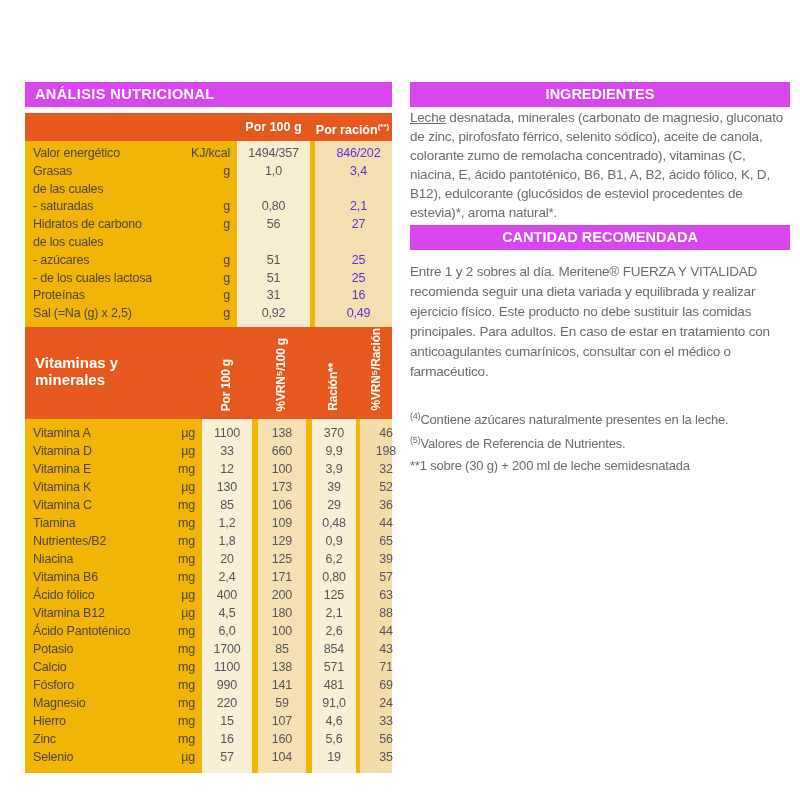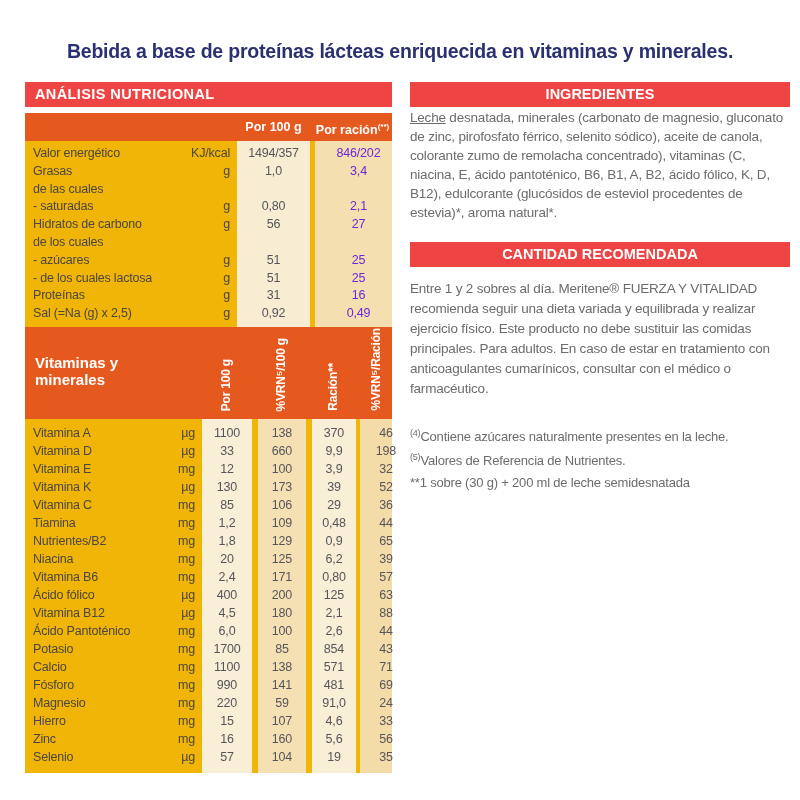--- a/index.html
+++ b/index.html
@@ -3,21 +3,21 @@
 <meta charset="utf-8">
 <style>
   html,body{margin:0;padding:0;background:#ffffff;}
   .page{position:relative;width:800px;height:800px;background:#ffffff;
         font-family:"Liberation Sans",sans-serif;overflow:hidden;}
   .title{position:absolute;top:40px;left:0;width:100%;text-align:center;
          font-size:19.5px;font-weight:bold;color:#2A3170;letter-spacing:-0.2px;}
 
   
   .left{position:absolute;left:25px;top:82px;width:367px;}
-  .bar{background:#ef4444;color:#ffffff;font-weight:bold;height:25px;line-height:25px;font-size:14.5px;}
+  .bar{background:#d946ef;color:#ffffff;font-weight:bold;height:25px;line-height:25px;font-size:14.5px;}
   .bar.left-align{padding-left:10px;letter-spacing:0.4px;box-sizing:border-box;}
   .nut-header{position:relative;margin-top:6px;background:#E6591E;height:28px;
               color:#fff;font-weight:bold;font-size:12.5px;}
   .nh{position:absolute;text-align:center;line-height:28px;white-space:nowrap;}
   .nh1{left:212px;width:73px;}
   .nh2{left:288px;width:79px;}
   .nh2 sup{font-size:8px;}
   .nut-body{position:relative;background:#F1B507;padding:4px 0;}
   .band{position:absolute;top:0;bottom:0;}
   .band1{left:212px;width:73px;background:#F8EDD3;}
@@ -46,32 +46,31 @@
   .w1{left:177px;width:50px;text-align:center;color:#57555C;}
   .w2{left:233px;width:48px;text-align:center;color:#57555C;}
   .w3{left:287px;width:44px;text-align:center;color:#57555C;}
   .w4{left:335px;width:52px;text-align:center;color:#57555C;}
 
   
   .right{position:absolute;left:410px;top:82px;width:380px;}
   .bar.centered{text-align:center;}
   .ing{margin:1px 0 0;font-size:13.5px;line-height:19px;color:#6C6C6C;letter-spacing:-0.2px;}
   .ing .lead{text-decoration:underline;}
-  .bar2{margin-top:20px;}
+  .bar2{margin-top:3px;}
   .rec{margin:12px 0 0;font-size:13.5px;line-height:20px;color:#6C6C6C;letter-spacing:-0.2px;}
   .footnotes{margin-top:24px;font-size:13px;line-height:21px;color:#6C6C6C;letter-spacing:-0.2px;}
   .footnotes p{margin:0;}
   .footnotes sup{font-size:9px;}
 </style>
 </head>
 <body>
 
 <div class="page">
 
-  <div class="title">Bebida a base de proteínas lácteas enriquecida en vitaminas y minerales.</div>
 
   <section class="left">
     <div class="bar left-align">
       <span>ANÁLISIS NUTRICIONAL</span>
     </div>
 
     <div class="nut-header">
       <span class="nh nh1">Por 100 g</span>
       <span class="nh nh2"><span>Por ración</span><sup>(**)</sup></span>
     </div>

